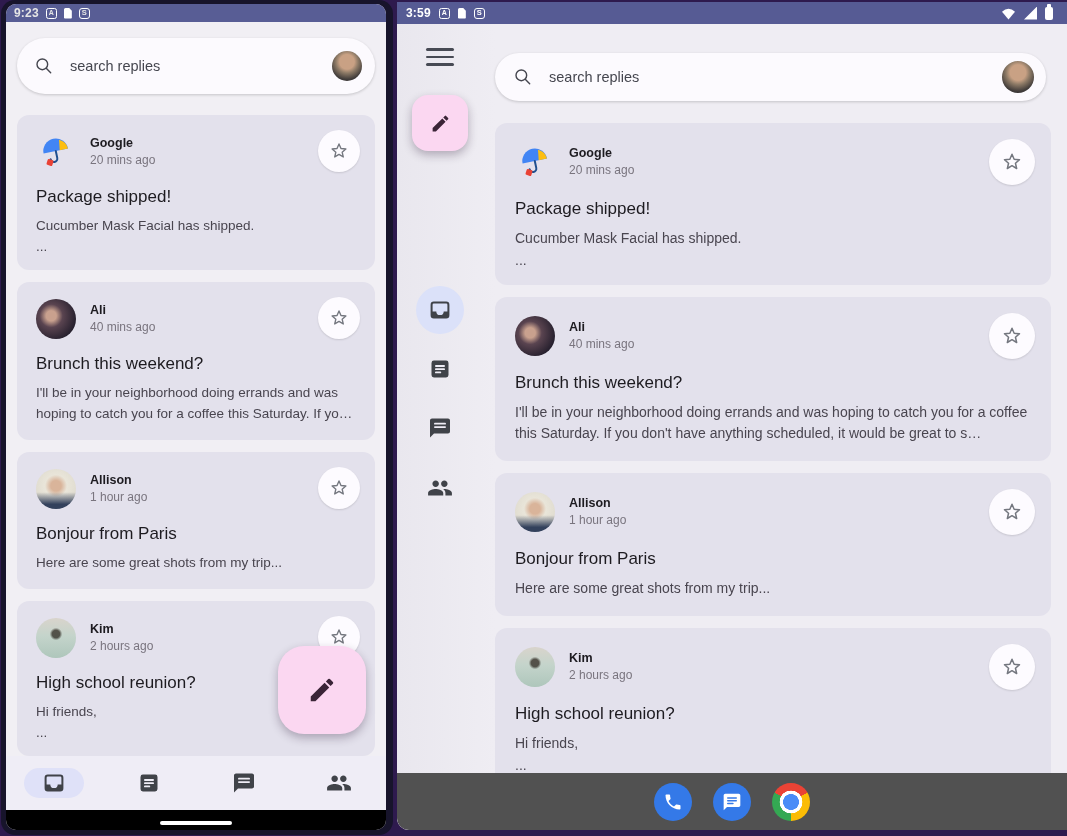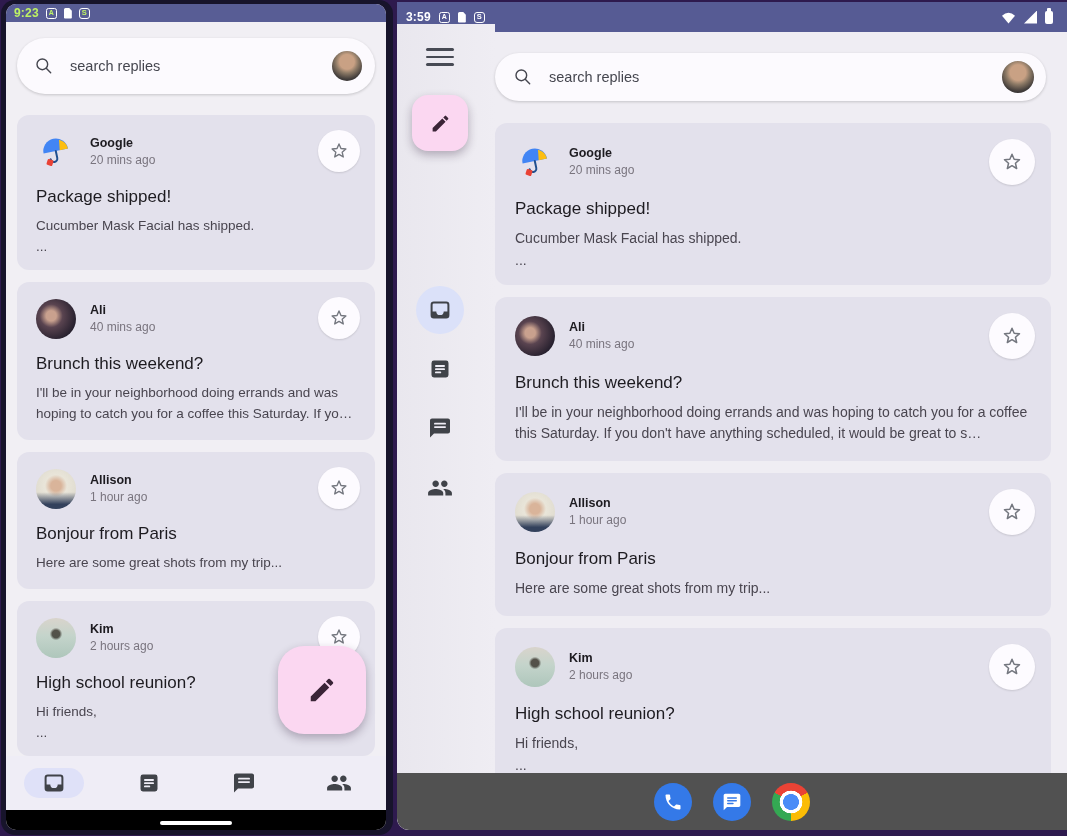--- a/index.html
+++ b/index.html
@@ -5,21 +5,21 @@
   * { margin:0; padding:0; box-sizing:border-box; }
   html,body { width:1067px; height:836px; overflow:hidden; }
   body { background:#2E1A4E; font-family:"Liberation Sans", sans-serif; position:relative; }
 
   
   .phone-body { position:absolute; left:1px; top:0; width:392px; height:835px;
     background:#17142B; border-radius:14px; }
   .phone-screen { position:absolute; left:5px; top:4px; width:380px; height:826px;
     background:#F1EFF4; border-radius:10px; overflow:hidden; }
   .p-statusbar { position:absolute; top:0; left:0; right:0; height:18px; background:#585D95;
-    display:flex; align-items:center; padding:0 8px; gap:7px; color:#bef264; }
+    display:flex; align-items:center; padding:0 8px; gap:7px; color:#e5e5e5; }
   .sb-time { font-size:12px; font-weight:700; letter-spacing:.2px; }
   .sb-ic { display:inline-flex; align-items:center; justify-content:center; }
   .sb-abox { width:11px; height:11px; border:1.4px solid #fff; border-radius:2.5px;
     font-size:7px; font-weight:700; line-height:8px; text-align:center; }
   .sb-sim { width:8px; height:11px; background:#fff; border-radius:1.5px;
     clip-path:polygon(0 0, 62% 0, 100% 30%, 100% 100%, 0 100%); }
   .sb-s { width:11px; height:11px; border:1.3px solid #fff; border-radius:3px;
     font-size:7.5px; font-weight:700; line-height:8px; text-align:center; }
   .p-content { position:absolute; top:18px; left:0; right:0; bottom:74px; overflow:hidden; }
 
@@ -61,21 +61,21 @@
   .nav-item { flex:1; display:flex; align-items:center; justify-content:center; position:relative; height:100%; }
   .nav-pill { position:absolute; width:60px; height:30px; border-radius:16px; background:#DFE1F8; }
   .nav-item svg { position:relative; }
   .p-gesture { position:absolute; left:0; right:0; bottom:0; height:20px; background:#000;
     display:flex; align-items:flex-end; justify-content:center; z-index:8; }
   .gesture-pill { width:72px; height:4px; border-radius:2px; background:#fff; margin-bottom:5px; }
 
   
   .tablet-screen { position:absolute; left:397px; top:2px; width:670px; height:828px;
     background:#EFEDF3; border-radius:0 0 0 12px; overflow:hidden; }
-  .t-statusbar { position:absolute; top:0; left:0; right:0; height:30px; background:#565B94;
+  .t-statusbar { position:absolute; top:0; left:0; right:0; height:22px; background:#565B94;
     display:flex; align-items:center; padding:0 14px 0 9px; gap:8px; color:#fff; }
   .t-statusbar .spacer { flex:1; }
   .sb-batt { width:8px; height:13px; background:#fff; border-radius:2px; position:relative; }
   .sb-batt::before { content:""; position:absolute; top:-2.5px; left:2px; width:4px; height:2.5px;
     background:#fff; border-radius:1px 1px 0 0; }
   .sb-signal { width:13px; height:13px; background:#fff; clip-path:polygon(100% 0, 0 100%, 100% 100%); }
 
   .rail { position:absolute; left:0; top:22px; bottom:57px; width:98px;
     background:linear-gradient(90deg,#E9E7EE 0%, #EFEDF3 100%); }
   .hamburger { position:absolute; left:29px; top:22px; width:28px; height:22px;

